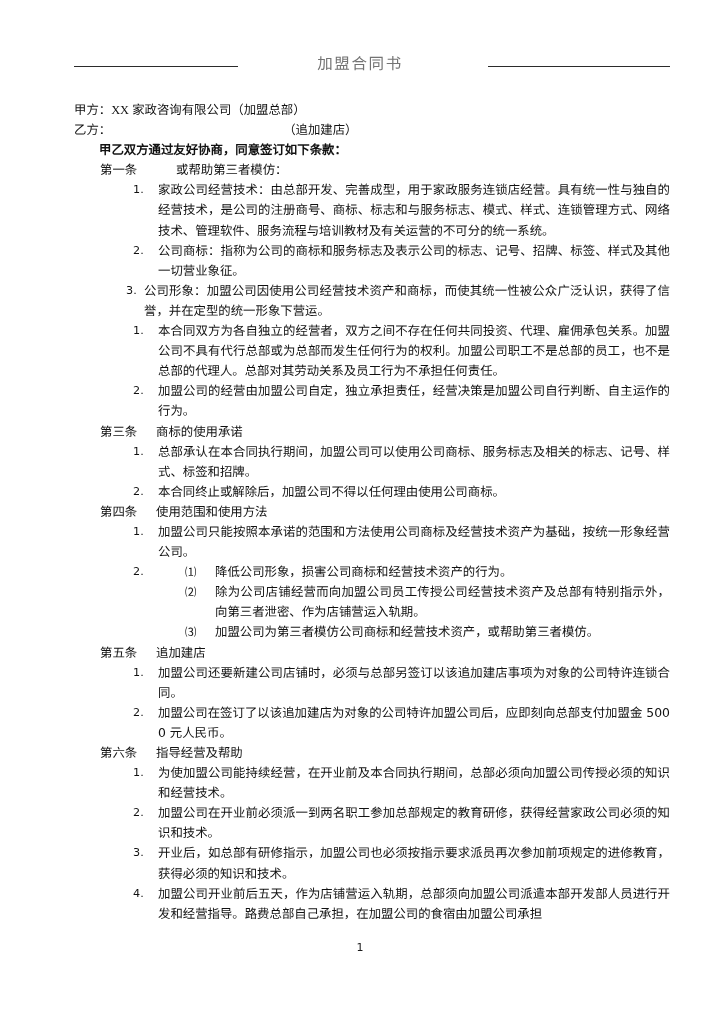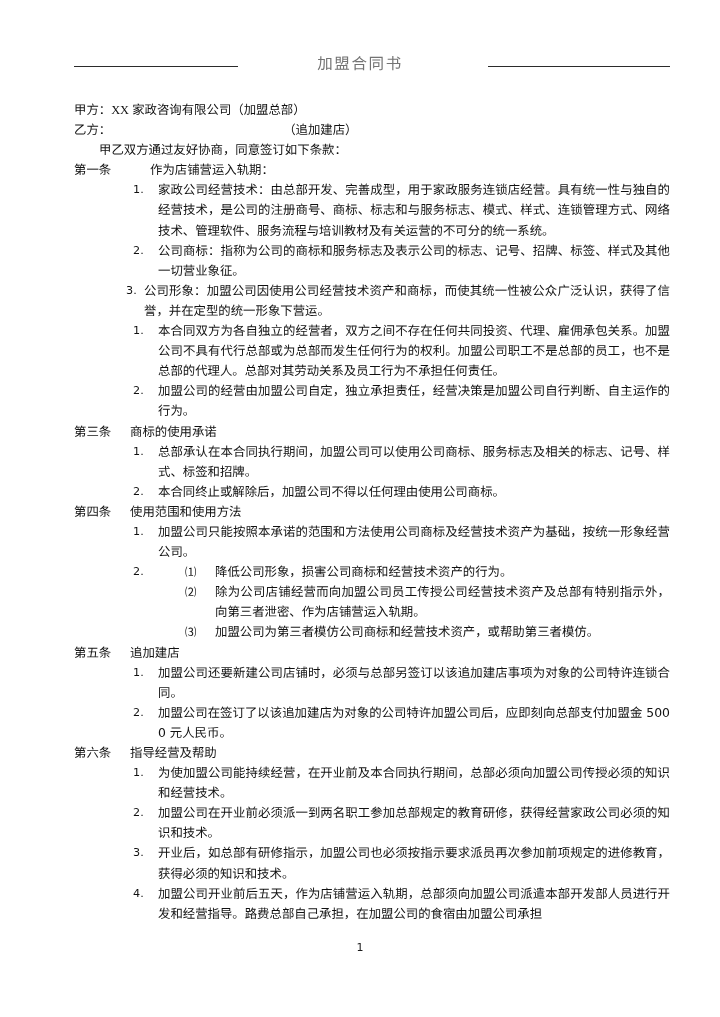--- a/index.html
+++ b/index.html
@@ -74,27 +74,29 @@
     white-space: pre;
     font-family: Liberation Serif, serif;
   }
   .party .pad {
     display: inline-block;
   }
 
   
   .intro {
     text-indent: 25px;
+    font-weight: bold;
   }
 
   
   .clause {
     position: relative;
     padding-left: 56px;          
     min-height: 20.1px;
+    margin-left: 26px;
   }
   .clause > .clause-no {
     position: absolute;
     left: 0;
     top: 0;
     width: 52px;
     white-space: nowrap;
   }
   .clause > .clause-title {
     display: block;
@@ -186,21 +188,21 @@
     <div class="line party"><span>甲方：</span><span>XX 家政咨询有限公司（加盟总部）</span></div>
 
     <div class="line party"><span>乙方：</span><span class="pad" style="width:172px"></span><span>（追加建店）</span></div>
 
     <div class="line intro">甲乙双方通过友好协商，同意签订如下条款：</div>
 
     <div id="clauses">
         <div>
           <div class="clause wide-gap">
             <span class="clause-no">第一条</span>
-            <span class="clause-title">作为店铺营运入轨期：</span>
+            <span class="clause-title">或帮助第三者模仿：</span>
           </div>
           <ul class="items">
             <li class="item"><span class="marker num">1.</span><span>家政公司经营技术：由总部开发、完善成型，用于家政服务连锁店经营。具有统一性与独自的经营技术，是公司的注册商号、商标、标志和与服务标志、模式、样式、连锁管理方式、网络技术、管理软件、服务流程与培训教材及有关运营的不可分的统一系统。</span></li>
             <li class="item"><span class="marker num">2.</span><span>公司商标：指称为公司的商标和服务标志及表示公司的标志、记号、招牌、标签、样式及其他一切营业象征。</span></li>
             <li class="item tight"><span class="marker num">3.</span><span>公司形象：加盟公司因使用公司经营技术资产和商标，而使其统一性被公众广泛认识，获得了信誉，并在定型的统一形象下营运。</span></li>
           </ul>
         </div>
         <div>
           <ul class="items">
             <li class="item"><span class="marker num">1.</span><span>本合同双方为各自独立的经营者，双方之间不存在任何共同投资、代理、雇佣承包关系。加盟公司不具有代行总部或为总部而发生任何行为的权利。加盟公司职工不是总部的员工，也不是总部的代理人。总部对其劳动关系及员工行为不承担任何责任。</span></li>

